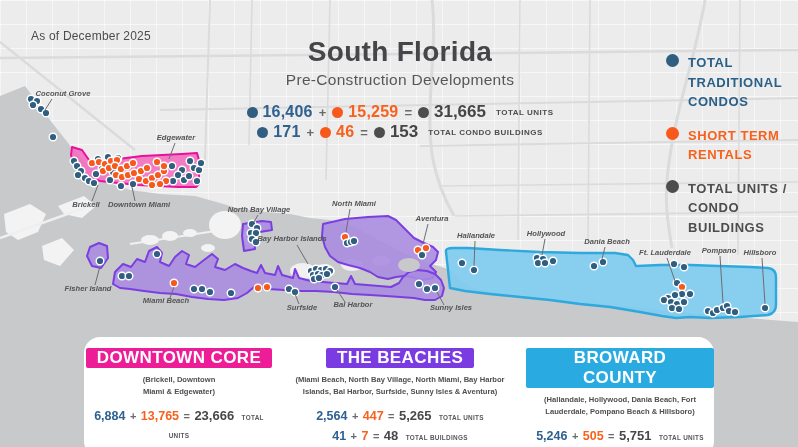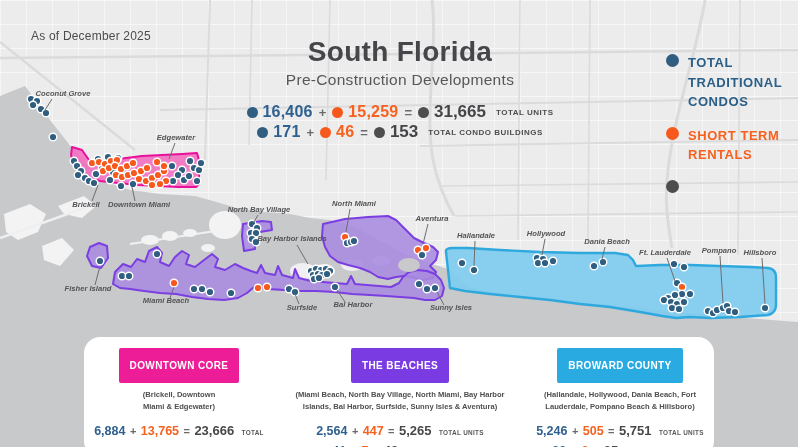--- a/index.html
+++ b/index.html
@@ -30,21 +30,21 @@
   .c-orange{color:#F7611E;}
 
   .legend{position:absolute;left:666px;top:53px;}
   .legend-item{display:flex;align-items:flex-start;gap:9px;margin-bottom:14px;}
   .ldot{width:13px;height:13px;border-radius:50%;flex:0 0 auto;margin-top:1px;}
   .ltext{font-size:13px;font-weight:800;letter-spacing:.55px;line-height:1.5;text-transform:uppercase;}
 
   .panel{position:absolute;left:84px;top:337px;width:630px;height:120px;background:#ffffff;border-radius:16px;
     display:grid;grid-template-columns:190px 252px 188px;}
   .card{text-align:center;padding-top:11px;}
-  .card-header{display:inline-block;color:#fff;font-size:10px;font-weight:800;letter-spacing:.4px;padding:12px 11px;border-radius:2px;}
+  .card-header{display:inline-block;color:#fff;font-size:17px;font-weight:800;letter-spacing:.4px;padding:0 11px;border-radius:2px;}
   .card-sub{font-size:7.6px;font-weight:bold;color:#4f4f52;line-height:1.55;margin-top:6px;}
   .card-line{margin-top:8px;font-weight:800;}
   .card-line.second{margin-top:2px;}
   .cnum{font-size:12.5px;}
   .cop{font-size:11px;color:#6a6a6d;}
   .ctotal{font-size:13px;color:#48484b;}
   .clabel{font-size:6.4px;color:#58585b;letter-spacing:.3px;margin-left:3px;font-weight:800;}
 </style>
 </head>
 <body>
@@ -343,20 +343,24 @@
     </div>
     <div class="legend-item">
       <span class="ldot" style="background: rgb(247, 89, 29);"></span>
       <span class="ltext" style="color: rgb(247, 97, 30);">
         <span>SHORT TERM</span><br>
         <span>RENTALS</span>
       </span>
     </div>
     <div class="legend-item">
       <span class="ldot" style="background: rgb(77, 77, 77);"></span>
+      <span class="ltext" style="color: rgb(77, 77, 79);">
+        <span>TOTAL UNITS /</span><br>
+        <span>CONDO BUILDINGS</span>
+      </span>
     </div>
   </div>
 
   <div class="panel">
 
     <div class="card">
       <span class="card-header" style="background: rgb(236, 29, 150);">DOWNTOWN CORE</span>
       <div class="card-sub">
         <span>(Brickell, Downtown</span><br>
         <span>Miami &amp; Edgewater)</span>

